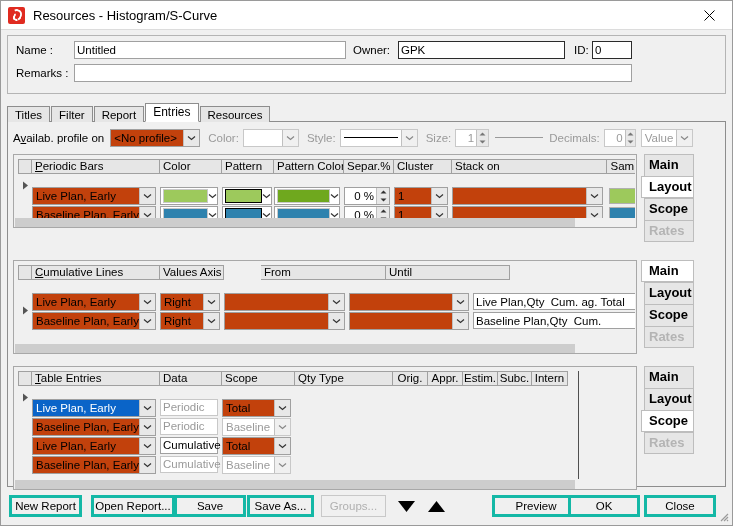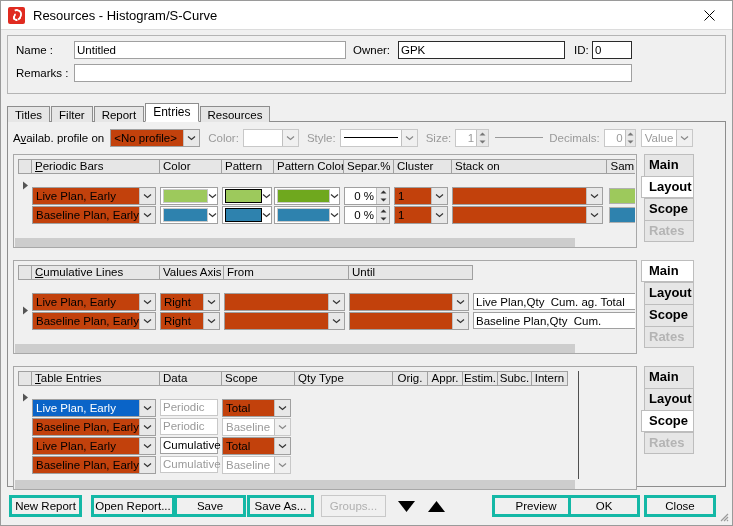--- a/index.html
+++ b/index.html
@@ -281,21 +281,21 @@
       <span class="combo dis" style="width:52px">
         <span class="cval" style="flex:1">Value</span>
         <span class="carrow">
           <svg class="chev" width="9" height="6" viewBox="0 0 9 6">
               <path d="M1 1.5 L4.5 4.5 L8 1.5" stroke="#888" stroke-width="1.2" fill="none"></path>
             </svg>
         </span>
       </span>
     </div>
 
-    <div class="gpanel" style="left:5px;top:32px;width:624px;height:94px;">
+    <div class="gpanel" style="left:5px;top:32px;width:624px;height:74px;">
       <div class="inner">
         <div class="grid">
           <div class="ghead">
             <div class="hcell" style="width:14px;flex:0 0 14px;"></div>
             <div class="hcell" style="width:128px;flex:0 0 128px;"><span class="u">P</span>eriodic Bars</div>
             <div class="hcell" style="width:62px;flex:0 0 62px;">Color</div>
             <div class="hcell" style="width:52px;flex:0 0 52px;">Pattern</div>
             <div class="hcell" style="width:70px;flex:0 0 70px;">Pattern Color</div>
             <div class="hcell" style="width:50px;flex:0 0 50px;">Separ.%</div>
             <div class="hcell" style="width:58px;flex:0 0 58px;">Cluster</div>
@@ -488,21 +488,21 @@
       <div class="stab dis">Rates</div>
     </div>
 
     <div class="gpanel" style="left:5px;top:138px;width:624px;height:94px;">
       <div class="inner">
         <div class="grid">
           <div class="ghead">
             <div class="hcell" style="width:14px;flex:0 0 14px;"></div>
             <div class="hcell" style="width:128px;flex:0 0 128px;"><span class="u">C</span>umulative Lines</div>
             <div class="hcell" style="width:64px;flex:0 0 64px;">Values Axis</div>
-            <div class="hcell" style="width:125px;flex:0 0 125px;">From</div>
+            <div class="hcell" style="width:125px;flex:0 0 125px;margin-left:37px;">From</div>
             <div class="hcell" style="width:124px;flex:0 0 124px;">Until</div>
           </div>
 
           <div class="grow" style="margin-top:2px">
             <div class="rowmark"></div>
             <div class="gcell" style="width:128px;flex:0 0 128px;">
               <span class="combo" style="width:124px">
                 <span class="cval" style="flex:1">Live Plan, Early</span>
                 <span class="carrow">
                     <svg class="chev" width="9" height="6" viewBox="0 0 9 6">

